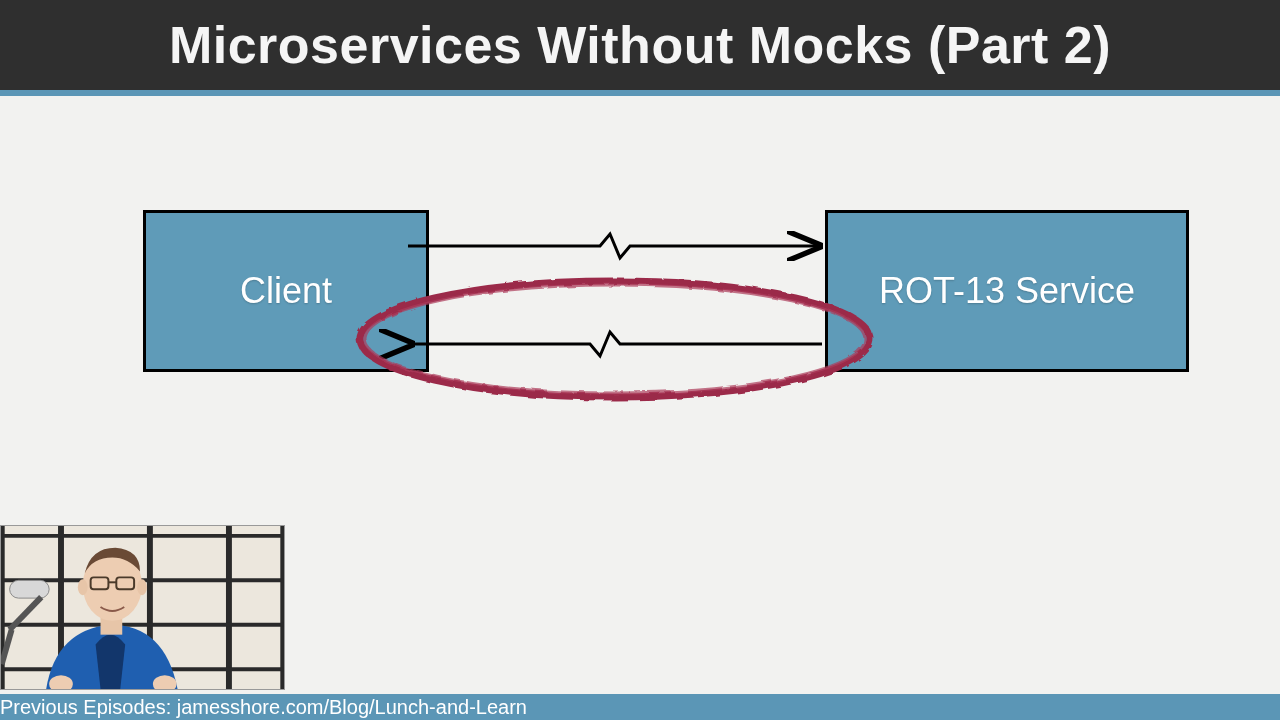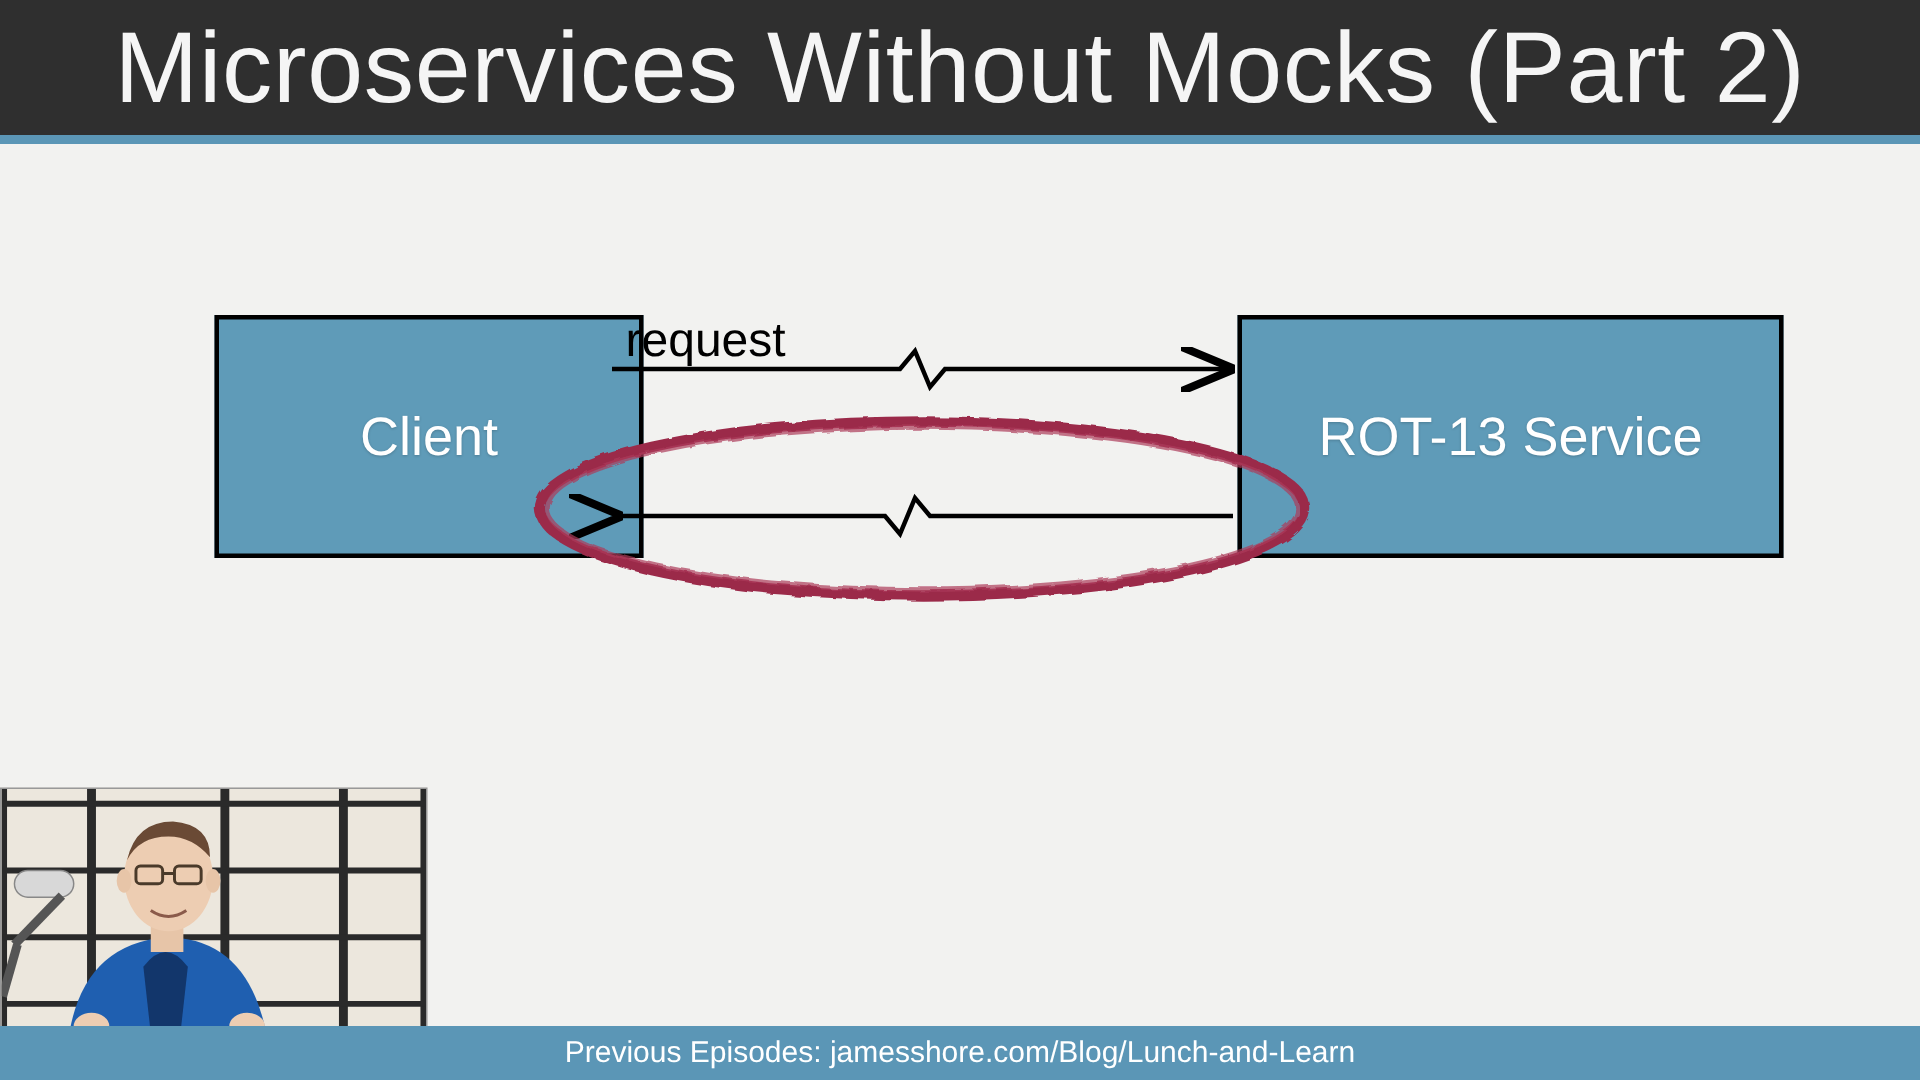--- a/index.html
+++ b/index.html
@@ -10,22 +10,22 @@
   .header {
     width: 100%;
     height: 90px;
     background: #2f2f2f;
     color: #f5f5f5;
     display: flex;
     align-items: center;
     justify-content: center;
   }
   .header h1 {
-    font-size: 67px;
-    font-weight: 400;
+    font-size: 52px;
+    font-weight: 700;
     letter-spacing: 0.5px;
   }
   .header-underline {
     width: 100%;
     height: 6px;
     background: #5b96b6;
   }
 
   
   .diagram {
@@ -67,26 +67,26 @@
     width: 1280px; height: 594px;
     pointer-events: none;
   }
 
   
   .footer {
     position: absolute;
     bottom: 0;
     left: 0;
     right: 0;
-    height: 36px;
+    height: 26px;
     background: #5b96b6;
     color: #fff;
     display: flex;
     align-items: center;
-    justify-content: center;
+    justify-content: flex-start;
     font-size: 20px;
   }
 
   
   .webcam {
     position: absolute;
     left: 0;
     bottom: 30px;
     width: 285px;
     height: 165px;
@@ -107,21 +107,20 @@
 <div class="diagram">
 
   <div class="box client">
     <span>Client</span>
   </div>
 
   <div class="box service">
     <span>ROT-13 Service</span>
   </div>
 
-  <div class="arrow-label label-request">request</div>
 
   <svg class="overlay">
     <defs>
       <marker id="arrowhead-r" markerWidth="12" markerHeight="10" refX="11" refY="5" orient="auto">
         <path d="M0,0 L12,5 L0,10" fill="none" stroke="#000" stroke-width="1.8"></path>
       </marker>
       <marker id="arrowhead-l" markerWidth="12" markerHeight="10" refX="1" refY="5" orient="auto">
         <path d="M12,0 L0,5 L12,10" fill="none" stroke="#000" stroke-width="1.8"></path>
       </marker>
 

